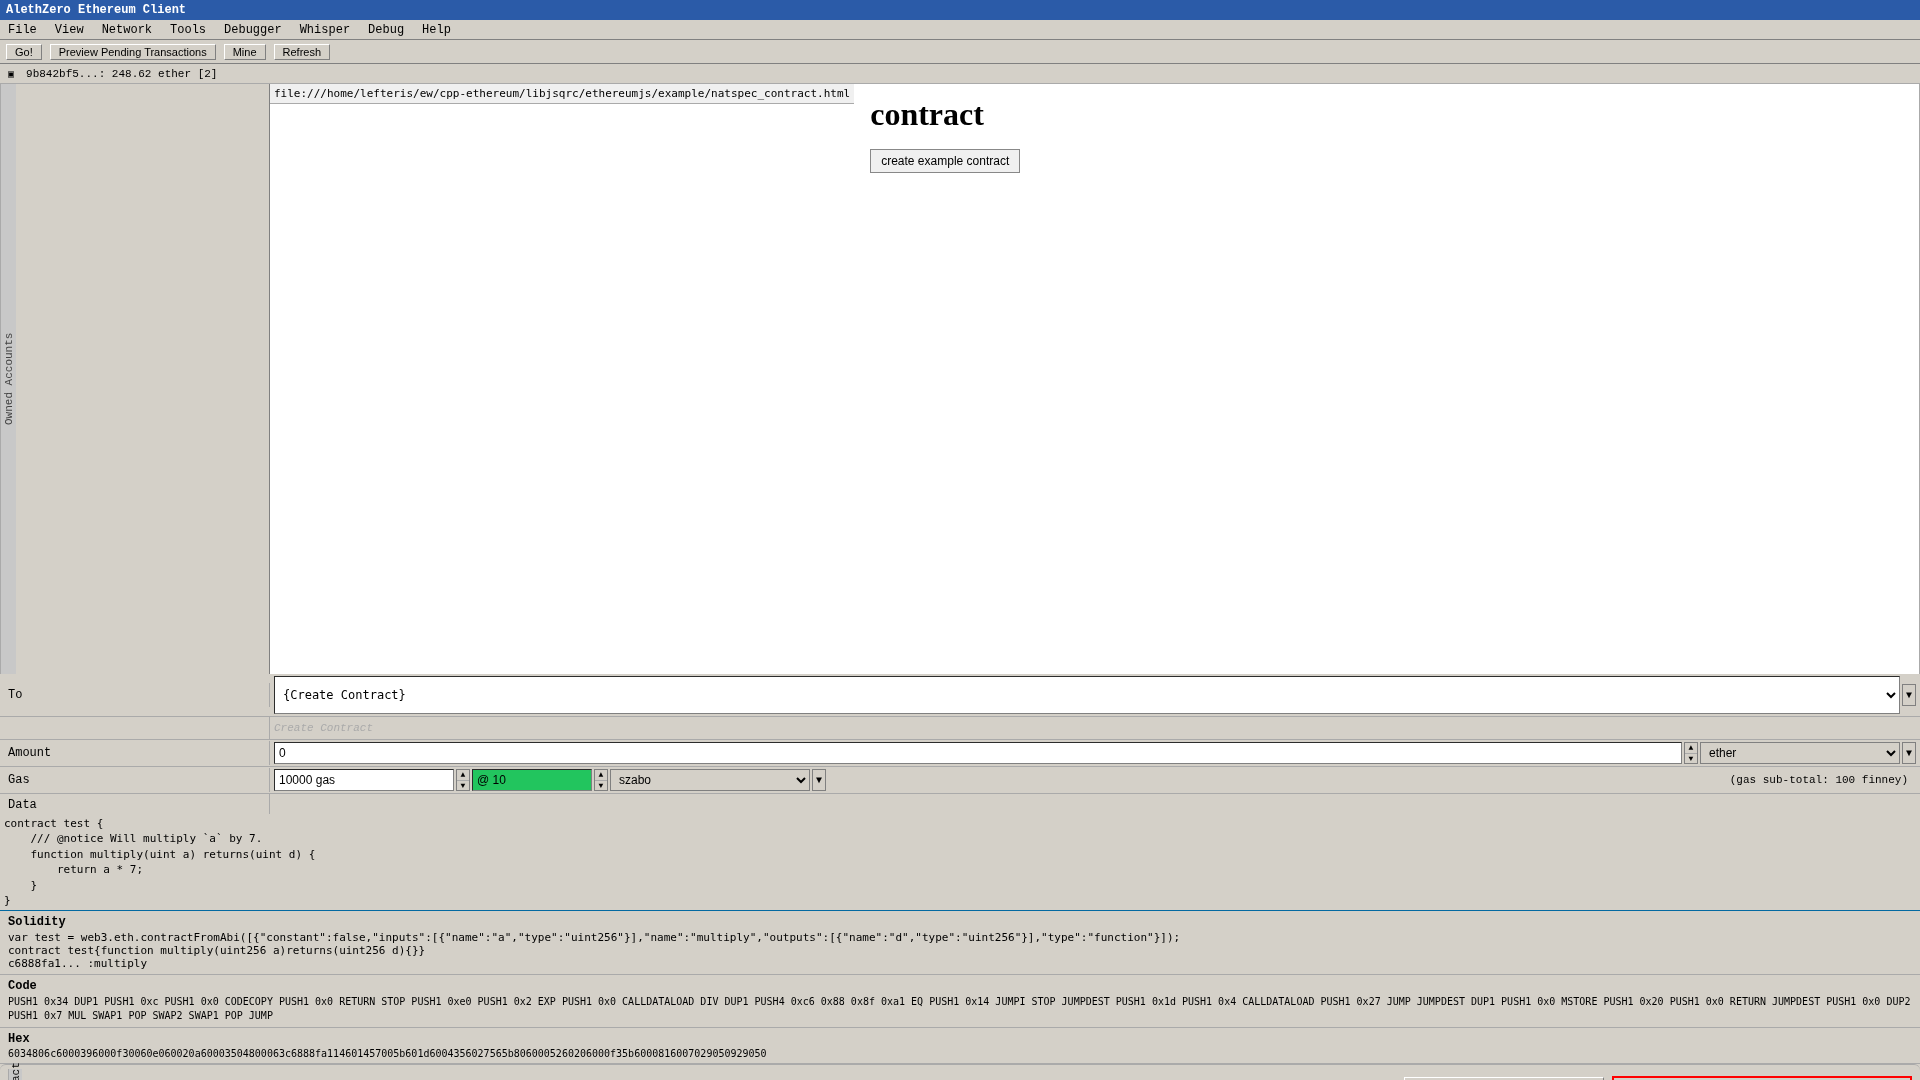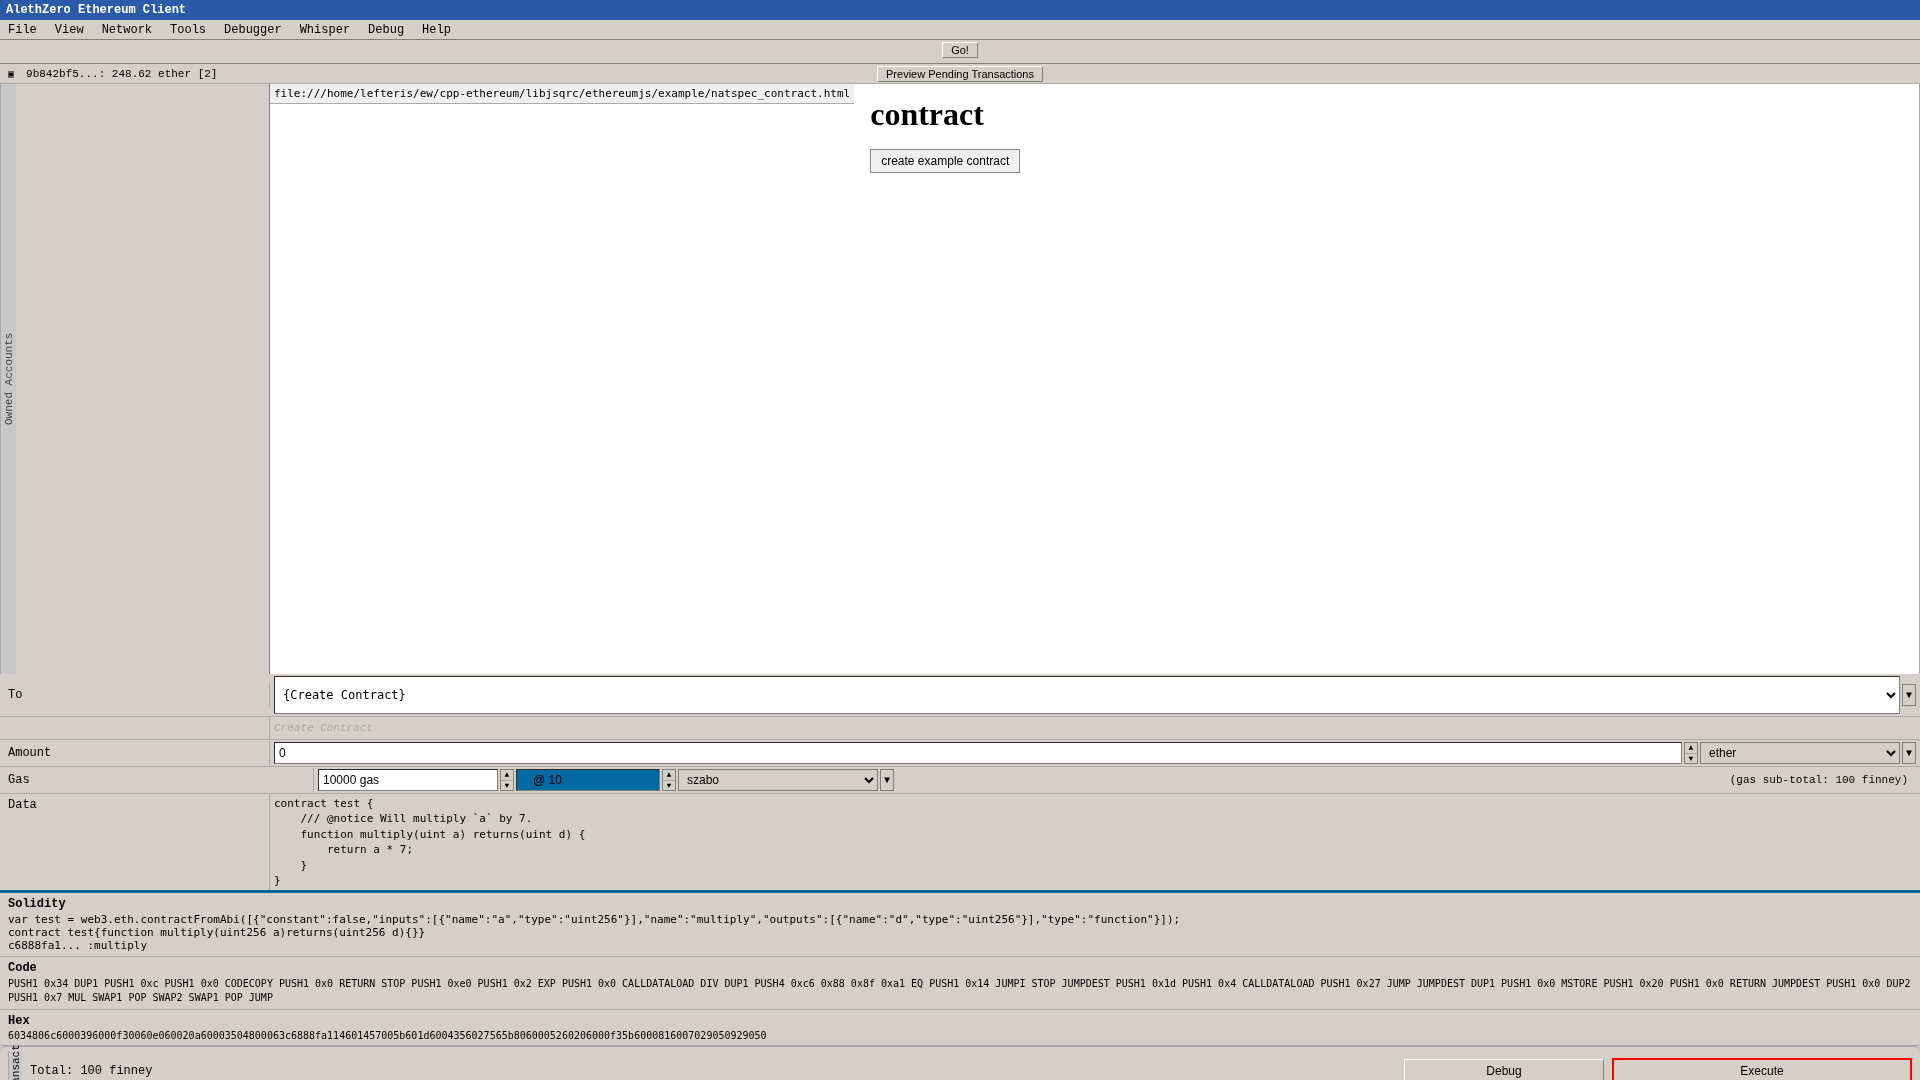--- a/index.html
+++ b/index.html
@@ -43,21 +43,20 @@
 
     
     #toolbar {
       background: #d4d0c8;
       border-bottom: 1px solid #808080;
       padding: 2px 6px;
       display: flex;
       gap: 8px;
       align-items: center;
       height: 24px;
-      flex-direction: column;
     }
     #toolbar button {
       background: #d4d0c8;
       border: 1px solid #808080;
       border-top-color: #ffffff;
       border-left-color: #ffffff;
       padding: 1px 8px;
       font-size: 11px;
       cursor: pointer;
     }
@@ -224,43 +223,43 @@
         <span style="font-size:8px; text-align:center; cursor:pointer; background:#d4d0c8; flex:1; display:flex; align-items:center; justify-content:center;">▼</span>
       </div>
       <select style="width:200px; background:#d4d0c8; border:1px solid #808080; padding:1px 4px; font-size:12px; height:22px;">
         <option>ether</option>
       </select>
       <span style="background:#d4d0c8; border:1px solid #808080; padding:1px 3px; font-size:10px; cursor:pointer; height:22px; display:flex; align-items:center;">▼</span>
     </div>
   </div>
 
   <div style="display:flex; align-items:center; border-bottom:1px solid #aaa; min-height:24px;">
-    <div style="width:314px; padding:2px 8px; font-size:12px; background:#d4d0c8; border-right:1px solid #aaa; min-height:24px; display:flex; align-items:center; flex-shrink:0;">
+    <div style="width:270px; padding:2px 8px; font-size:12px; background:#d4d0c8; border-right:1px solid #aaa; min-height:24px; display:flex; align-items:center; flex-shrink:0;">
       <span>Gas</span>
     </div>
     <div style="flex:1; padding:2px 4px; display:flex; align-items:center; gap:2px;">
       <input type="text" style="width: 180px; background: white; border: 1px inset rgb(128, 128, 128); padding: 1px 4px; font-size: 12px; height: 22px;" value="10000 gas">
       <div style="display:flex; flex-direction:column; height:22px; width:14px; border:1px solid #808080;">
         <span style="font-size:8px; text-align:center; cursor:pointer; background:#d4d0c8; flex:1; display:flex; align-items:center; justify-content:center; border-bottom:1px solid #aaa;">▲</span>
         <span style="font-size:8px; text-align:center; cursor:pointer; background:#d4d0c8; flex:1; display:flex; align-items:center; justify-content:center;">▼</span>
       </div>
-      <input type="text" style="width: 144px; background: #0369a1; border: 1px inset rgb(128, 128, 128); padding: 1px 16px; font-size: 12px; height: 22px;" value="@ 10">
+      <input type="text" style="width: 120px; background: #22c55e; border: 1px inset rgb(128, 128, 128); padding: 1px 4px; font-size: 12px; height: 22px;" value="@ 10">
       <div style="display:flex; flex-direction:column; height:22px; width:14px; border:1px solid #808080;">
         <span style="font-size:8px; text-align:center; cursor:pointer; background:#d4d0c8; flex:1; display:flex; align-items:center; justify-content:center; border-bottom:1px solid #aaa;">▲</span>
         <span style="font-size:8px; text-align:center; cursor:pointer; background:#d4d0c8; flex:1; display:flex; align-items:center; justify-content:center;">▼</span>
       </div>
       <select style="width:200px; background:#d4d0c8; border:1px solid #808080; padding:1px 4px; font-size:12px; height:22px;">
         <option>szabo</option>
       </select>
       <span style="background:#d4d0c8; border:1px solid #808080; padding:1px 3px; font-size:10px; cursor:pointer; height:22px; display:flex; align-items:center;">▼</span>
       <span style="font-size:11px; margin-left:auto; padding-right:8px; white-space:nowrap;">(gas sub-total: 100 finney)</span>
     </div>
   </div>
 
-  <div style="display:flex; border-bottom:3px solid #0369a1; min-height:80px;">
+  <div style="display:flex; border-bottom:1px solid #0369a1; min-height:80px;flex-direction:column;">
     <div style="width:270px; padding:2px 8px; font-size:12px; background:#d4d0c8; border-right:1px solid #aaa; display:flex; align-items:flex-start; padding-top:4px; flex-shrink:0;">
       <span>Data</span>
     </div>
     <div style="flex:1; padding:2px 4px;">
       <pre style="font-family:monospace; font-size:11px; white-space:pre; line-height:1.4;">contract test {
     /// @notice Will multiply `a` by 7.
     function multiply(uint a) returns(uint d) {
         return a * 7;
     }
 }</pre>

